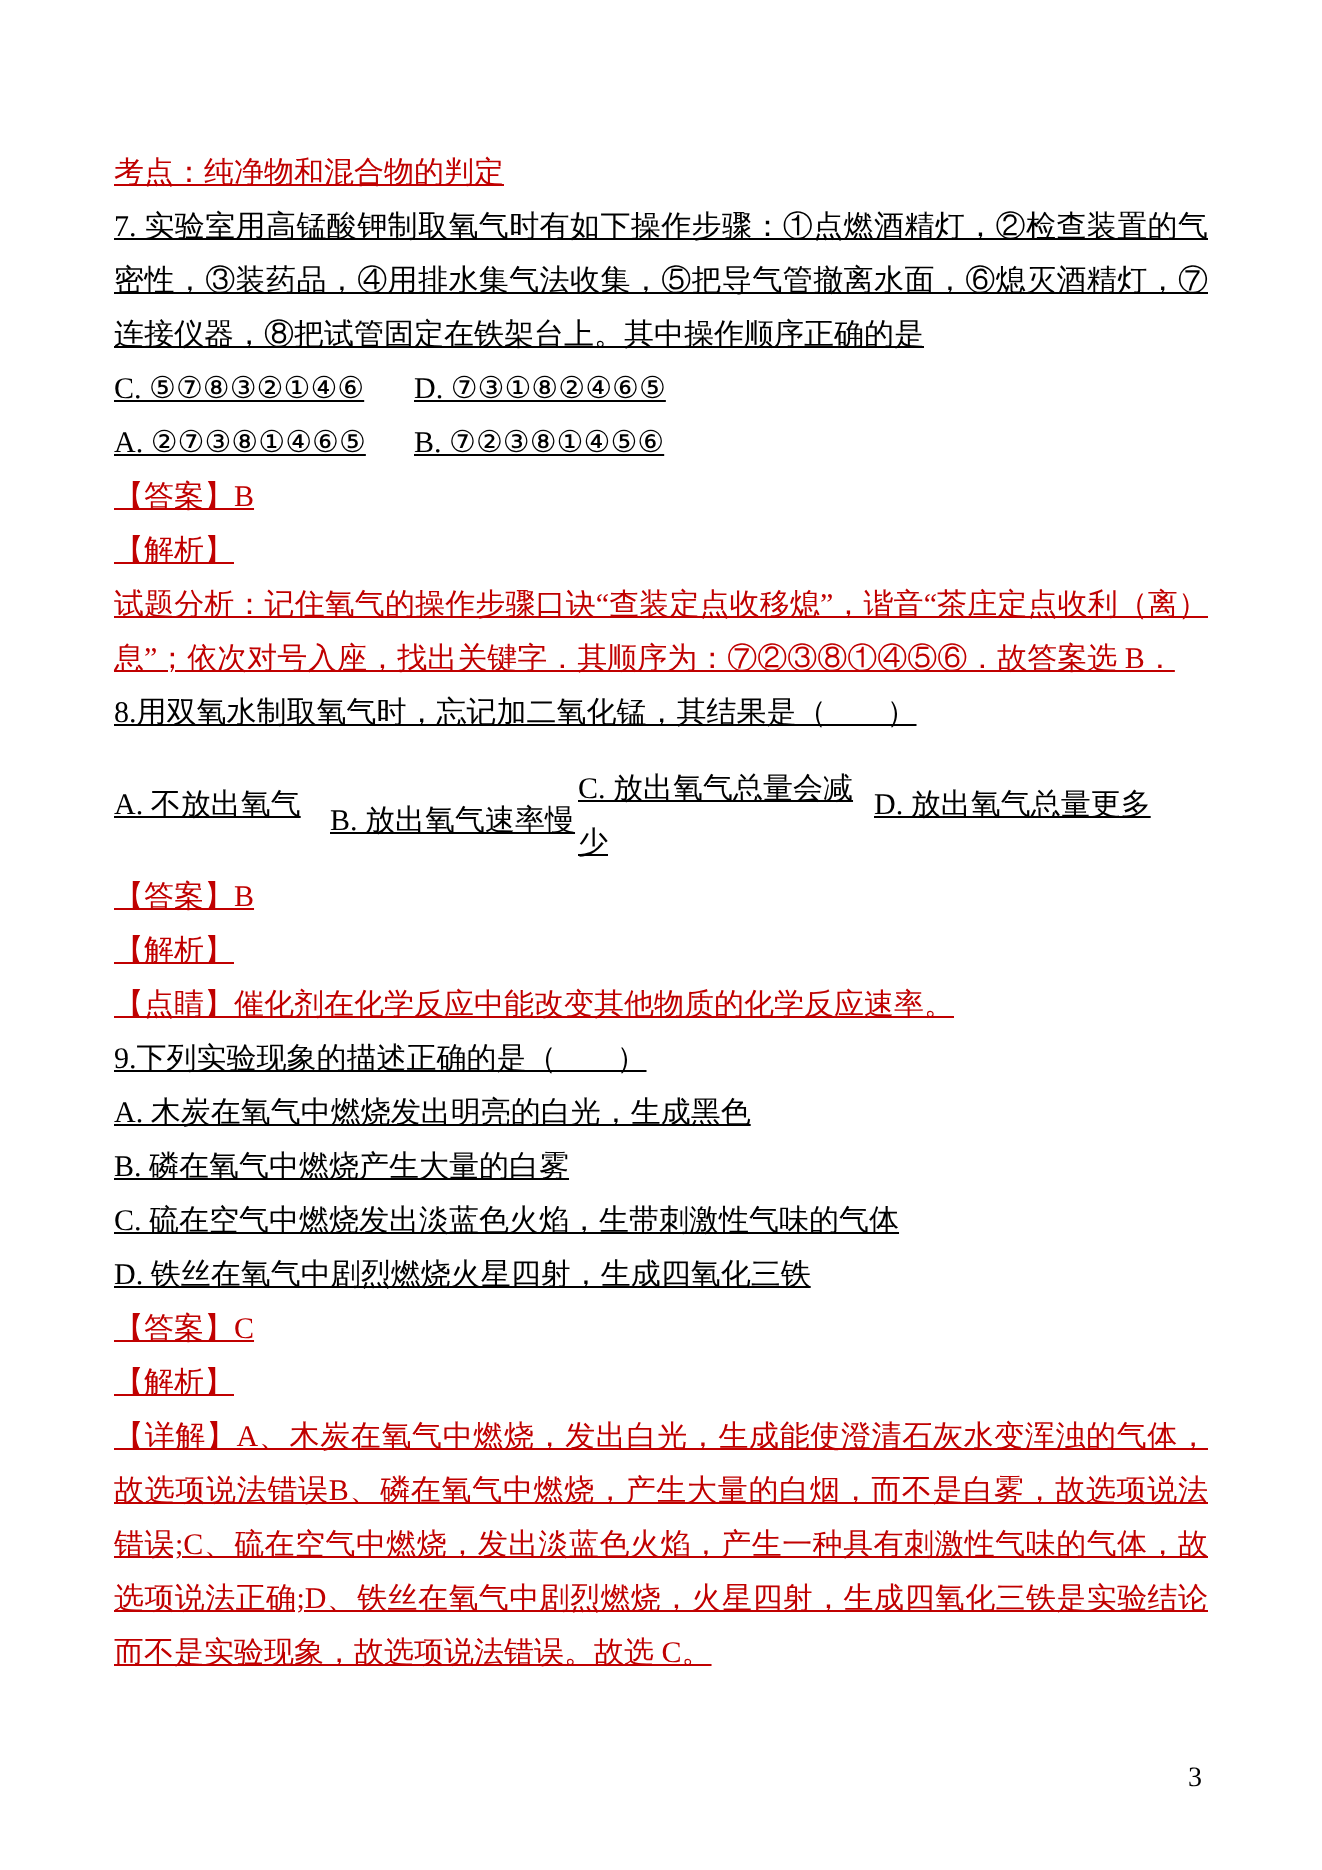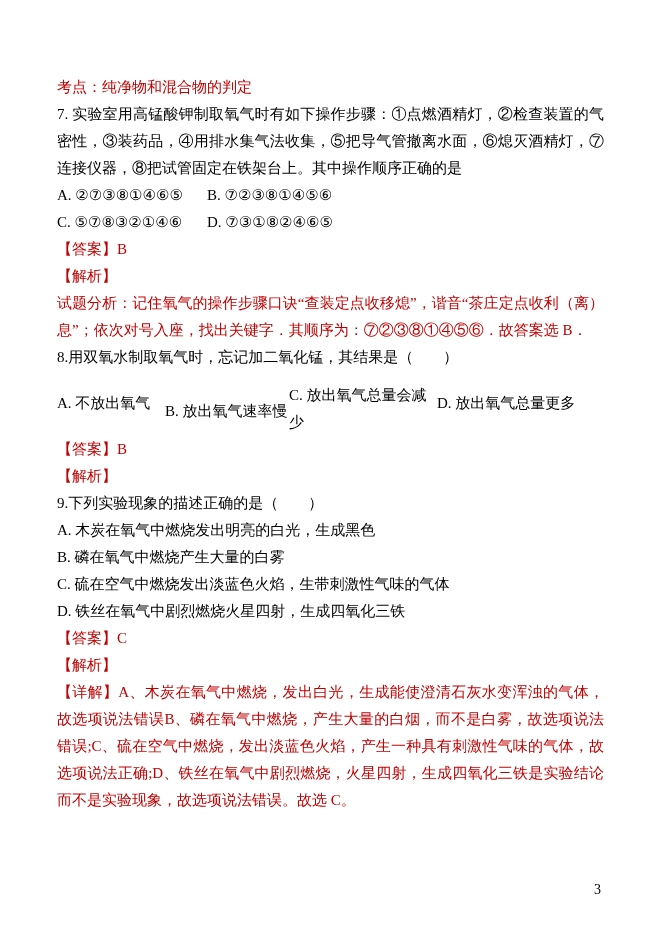--- a/index.html
+++ b/index.html
@@ -13,21 +13,21 @@
     height: 935px;
     background: #ffffff;
     box-sizing: border-box;
     padding: 74px 57px 0 57px;
     font-family: "Liberation Serif", "DejaVu Serif", serif;
     font-size: 15px;
     line-height: 27px;
     color: #000000;
     overflow: hidden;
   }
-  p { margin: 0; }
+  p { margin: 0; text-decoration: underline; }
   .red { color: #c00000; }
   .justify { text-align: justify; text-justify: inter-ideograph; }
   .opt-row { display: flex; }
   .opt-row .col-1 { width: 150px; flex: none; }
   .opt4-row { display: flex; align-items: center; }
   .opt4-row .oa { width: 108px; flex: none; }
   .opt4-row .ob { width: 124px; flex: none; margin-top: 16px; }
   .opt4-row .oc { width: 148px; flex: none; margin-top: 11px; }
   .page-number {
     position: absolute;
@@ -40,43 +40,44 @@
 </head>
 <body>
 
 <div class="page">
 
   <p class="red">考点：纯净物和混合物的判定</p>
 
   <p class="justify">7. 实验室用高锰酸钾制取氧气时有如下操作步骤：①点燃酒精灯，②检查装置的气密性，③装药品，④用排水集气法收集，⑤把导气管撤离水面，⑥熄灭酒精灯，⑦连接仪器，⑧把试管固定在铁架台上。其中操作顺序正确的是</p>
 
   <p class="opt-row">
+    <span class="col-1">C. ⑤⑦⑧③②①④⑥</span>
+    <span>D. ⑦③①⑧②④⑥⑤</span>
+  </p>
+  <p class="opt-row">
     <span class="col-1">A. ②⑦③⑧①④⑥⑤</span>
     <span>B. ⑦②③⑧①④⑤⑥</span>
-  </p>
-  <p class="opt-row">
-    <span class="col-1">C. ⑤⑦⑧③②①④⑥</span>
-    <span>D. ⑦③①⑧②④⑥⑤</span>
   </p>
 
   <p class="red">【答案】B</p>
   <p class="red">【解析】</p>
   <p class="red justify">试题分析：记住氧气的操作步骤口诀“查装定点收移熄”，谐音“茶庄定点收利（离）息”；依次对号入座，找出关键字．其顺序为：⑦②③⑧①④⑤⑥．故答案选 B．</p>
 
   <p>8.用双氧水制取氧气时，忘记加二氧化锰，其结果是（　　）</p>
 
   <p class="opt4-row">
     <span class="oa">A. 不放出氧气</span>
     <span class="ob">B. 放出氧气速率慢</span>
     <span class="oc">C. 放出氧气总量会减少</span>
     <span>D. 放出氧气总量更多</span>
   </p>
 
   <p class="red">【答案】B</p>
   <p class="red">【解析】</p>
+  <p class="red">【点睛】催化剂在化学反应中能改变其他物质的化学反应速率。</p>
 
   <p>9.下列实验现象的描述正确的是（　　）</p>
   <p>A. 木炭在氧气中燃烧发出明亮的白光，生成黑色</p>
   <p>B. 磷在氧气中燃烧产生大量的白雾</p>
   <p>C. 硫在空气中燃烧发出淡蓝色火焰，生带刺激性气味的气体</p>
   <p>D. 铁丝在氧气中剧烈燃烧火星四射，生成四氧化三铁</p>
 
   <p class="red">【答案】C</p>
   <p class="red">【解析】</p>
   <p class="red justify">【详解】A、木炭在氧气中燃烧，发出白光，生成能使澄清石灰水变浑浊的气体，故选项说法错误B、磷在氧气中燃烧，产生大量的白烟，而不是白雾，故选项说法错误;C、硫在空气中燃烧，发出淡蓝色火焰，产生一种具有刺激性气味的气体，故选项说法正确;D、铁丝在氧气中剧烈燃烧，火星四射，生成四氧化三铁是实验结论而不是实验现象，故选项说法错误。故选 C。</p>

